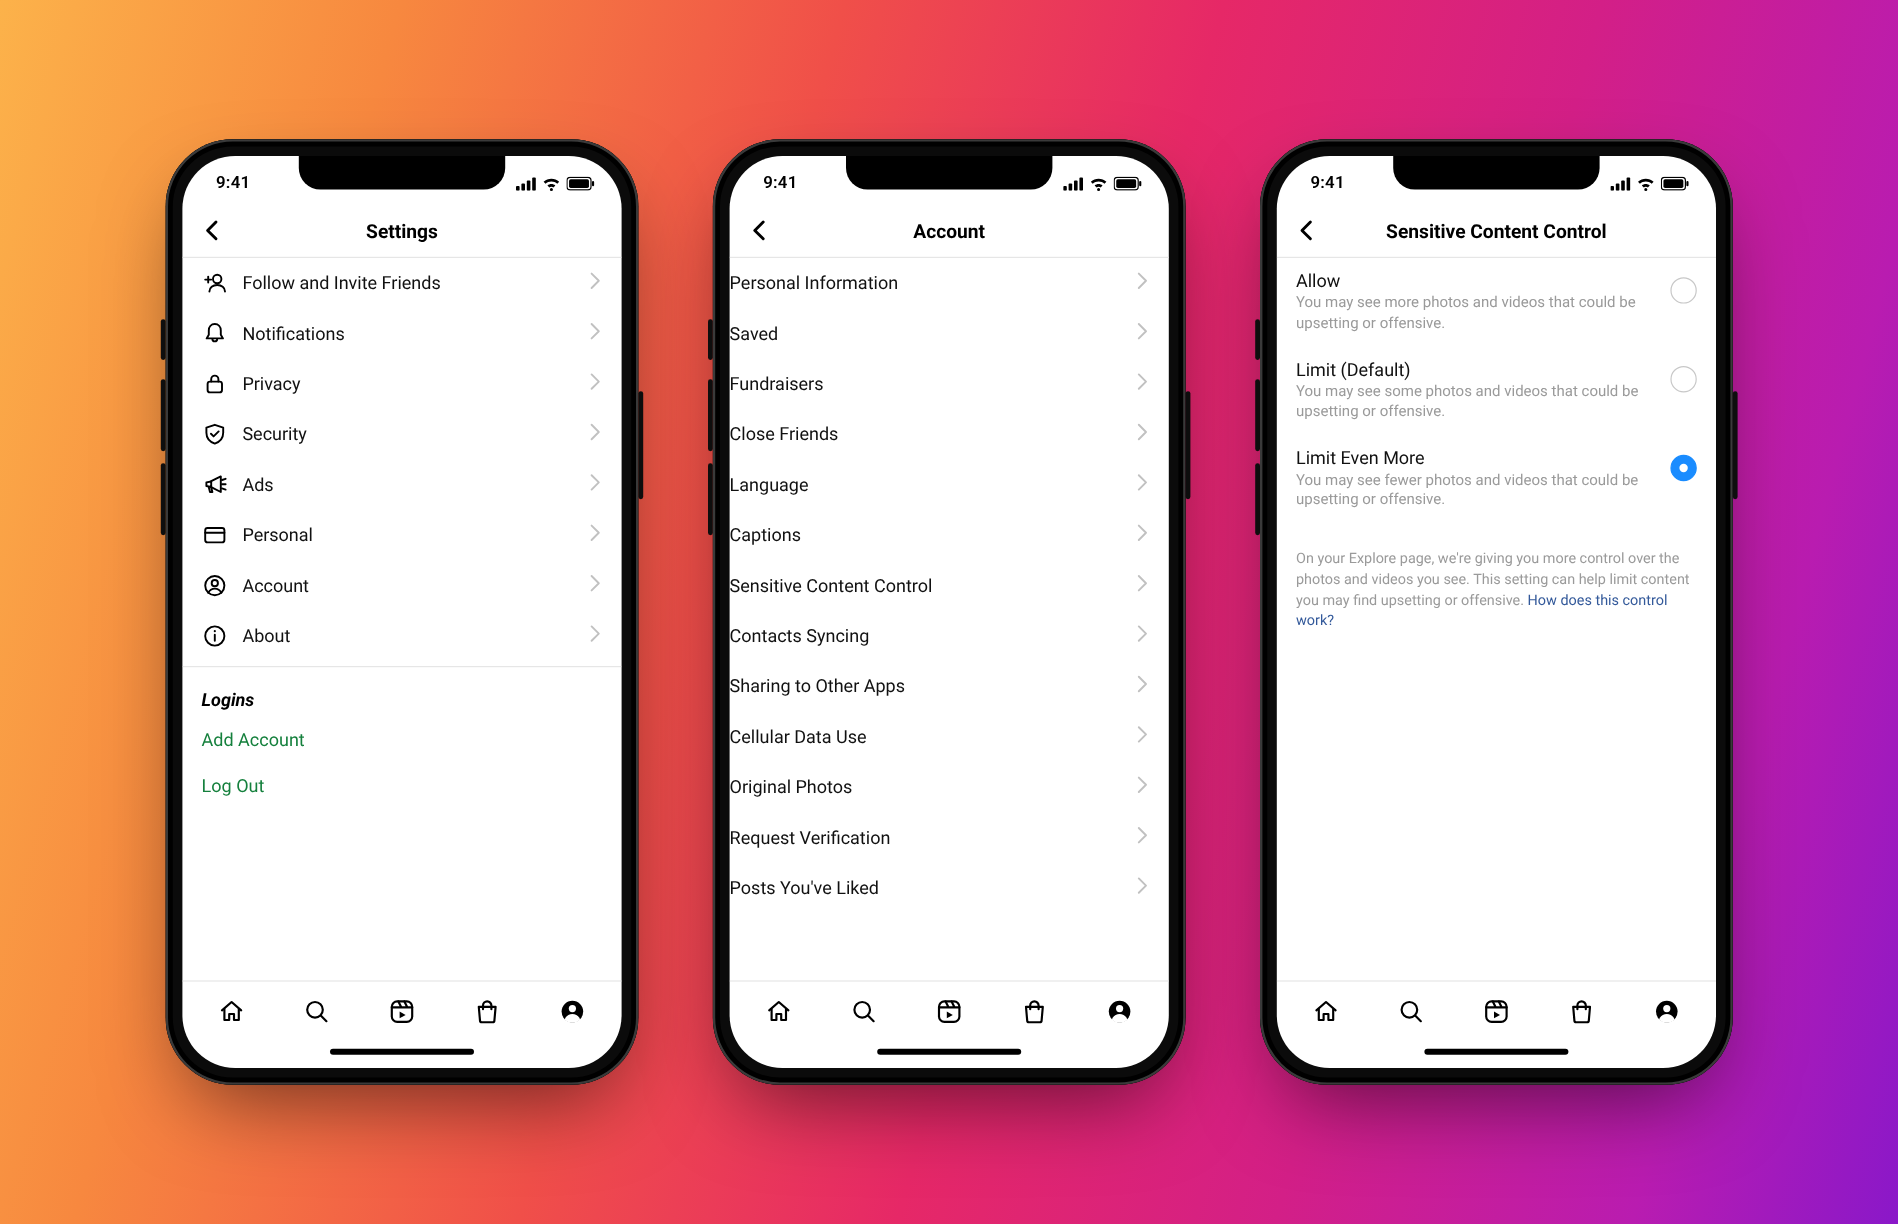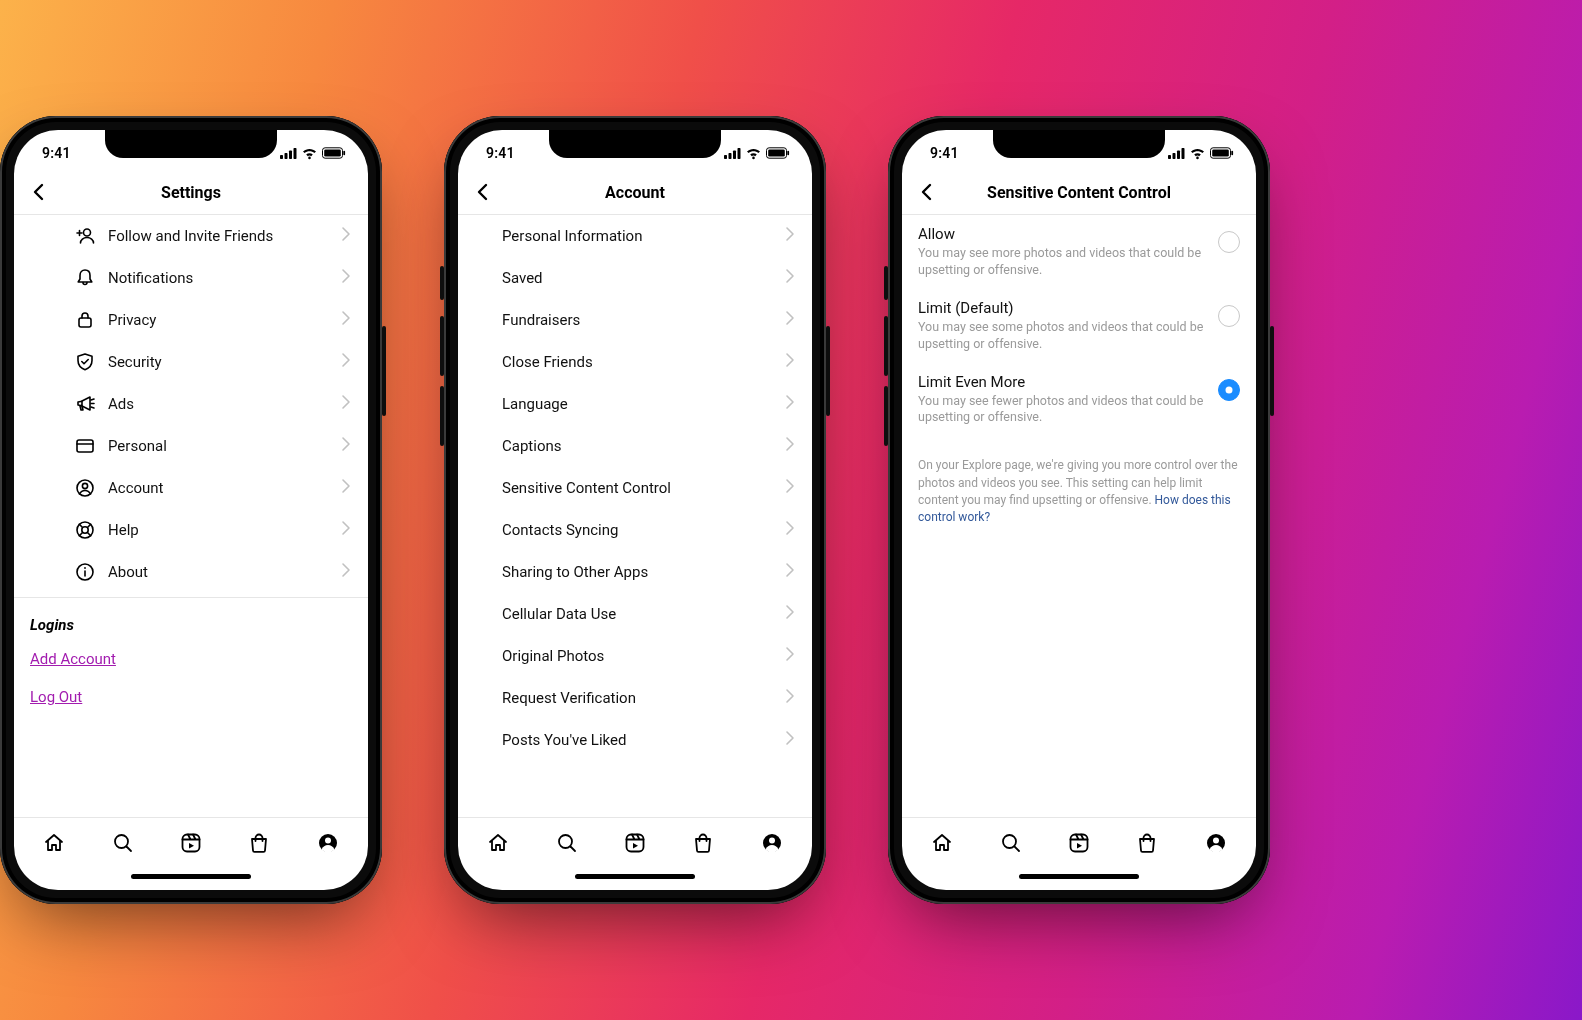--- a/index.html
+++ b/index.html
@@ -15,21 +15,21 @@
       #f04f49 38%,
       #e62867 55%,
       #d31f87 72%,
       #b91cb0 88%,
       #8a18c9 100%);
     overflow: hidden;
   }
 
   .stage {
     position: relative;
-    width: 1270px;
+    width: 1582px;
     height: 1020px;
     display: flex;
     justify-content: center;
     align-items: center;
     gap: 62px;
   }
 
   
   .phone {
     position: relative;
@@ -117,21 +117,20 @@
     flex: 1 1 auto;
     overflow: hidden;
   }
 
   
   .row {
     display: flex;
     align-items: center;
     height: 42px;
     padding: 0 14px;
-    margin-left: 44px;
   }
   .row .icon {
     width: 26px;
     display: flex;
     justify-content: center;
     align-items: center;
     margin-right: 10px;
     flex: 0 0 26px;
   }
   .row .icon svg { display:block; }
@@ -149,22 +148,21 @@
   .section-sep { height:1px; background:#e6e6e6; margin-top:4px; }
   .section-title {
     font-size: 15px;
     font-weight: 700;
     padding: 18px 16px 6px 16px;
     font-style: italic;
   }
   .link-row {
     padding: 10px 16px;
     font-size: 15px;
-    color: #a21caf;
-    text-decoration: underline;
+    color: #15803d;
   }
 
   
   .opt {
     padding: 10px 16px 10px 16px;
     display: flex;
     align-items: flex-start;
   }
   .opt .opt-text { flex:1 1 auto; padding-right:10px; }
   .opt .opt-title { font-size:15px; color:#111; margin-bottom:2px; }
@@ -425,31 +423,20 @@
               </svg>
             </span>
           <span class="label">Account</span>
           <span class="chev"><svg width="16" height="18">
                 <use href="#i-chev"></use>
               </svg></span>
         </div>
         <div class="row">
           <span class="icon">
               <svg width="22" height="22">
-                <use href="#i-lifebuoy"></use>
-              </svg>
-            </span>
-          <span class="label">Help</span>
-          <span class="chev"><svg width="16" height="18">
-                <use href="#i-chev"></use>
-              </svg></span>
-        </div>
-        <div class="row">
-          <span class="icon">
-              <svg width="22" height="22">
                 <use href="#i-info"></use>
               </svg>
             </span>
           <span class="label">About</span>
           <span class="chev"><svg width="16" height="18">
                 <use href="#i-chev"></use>
               </svg></span>
         </div>
 
         <div class="section-sep"></div>

